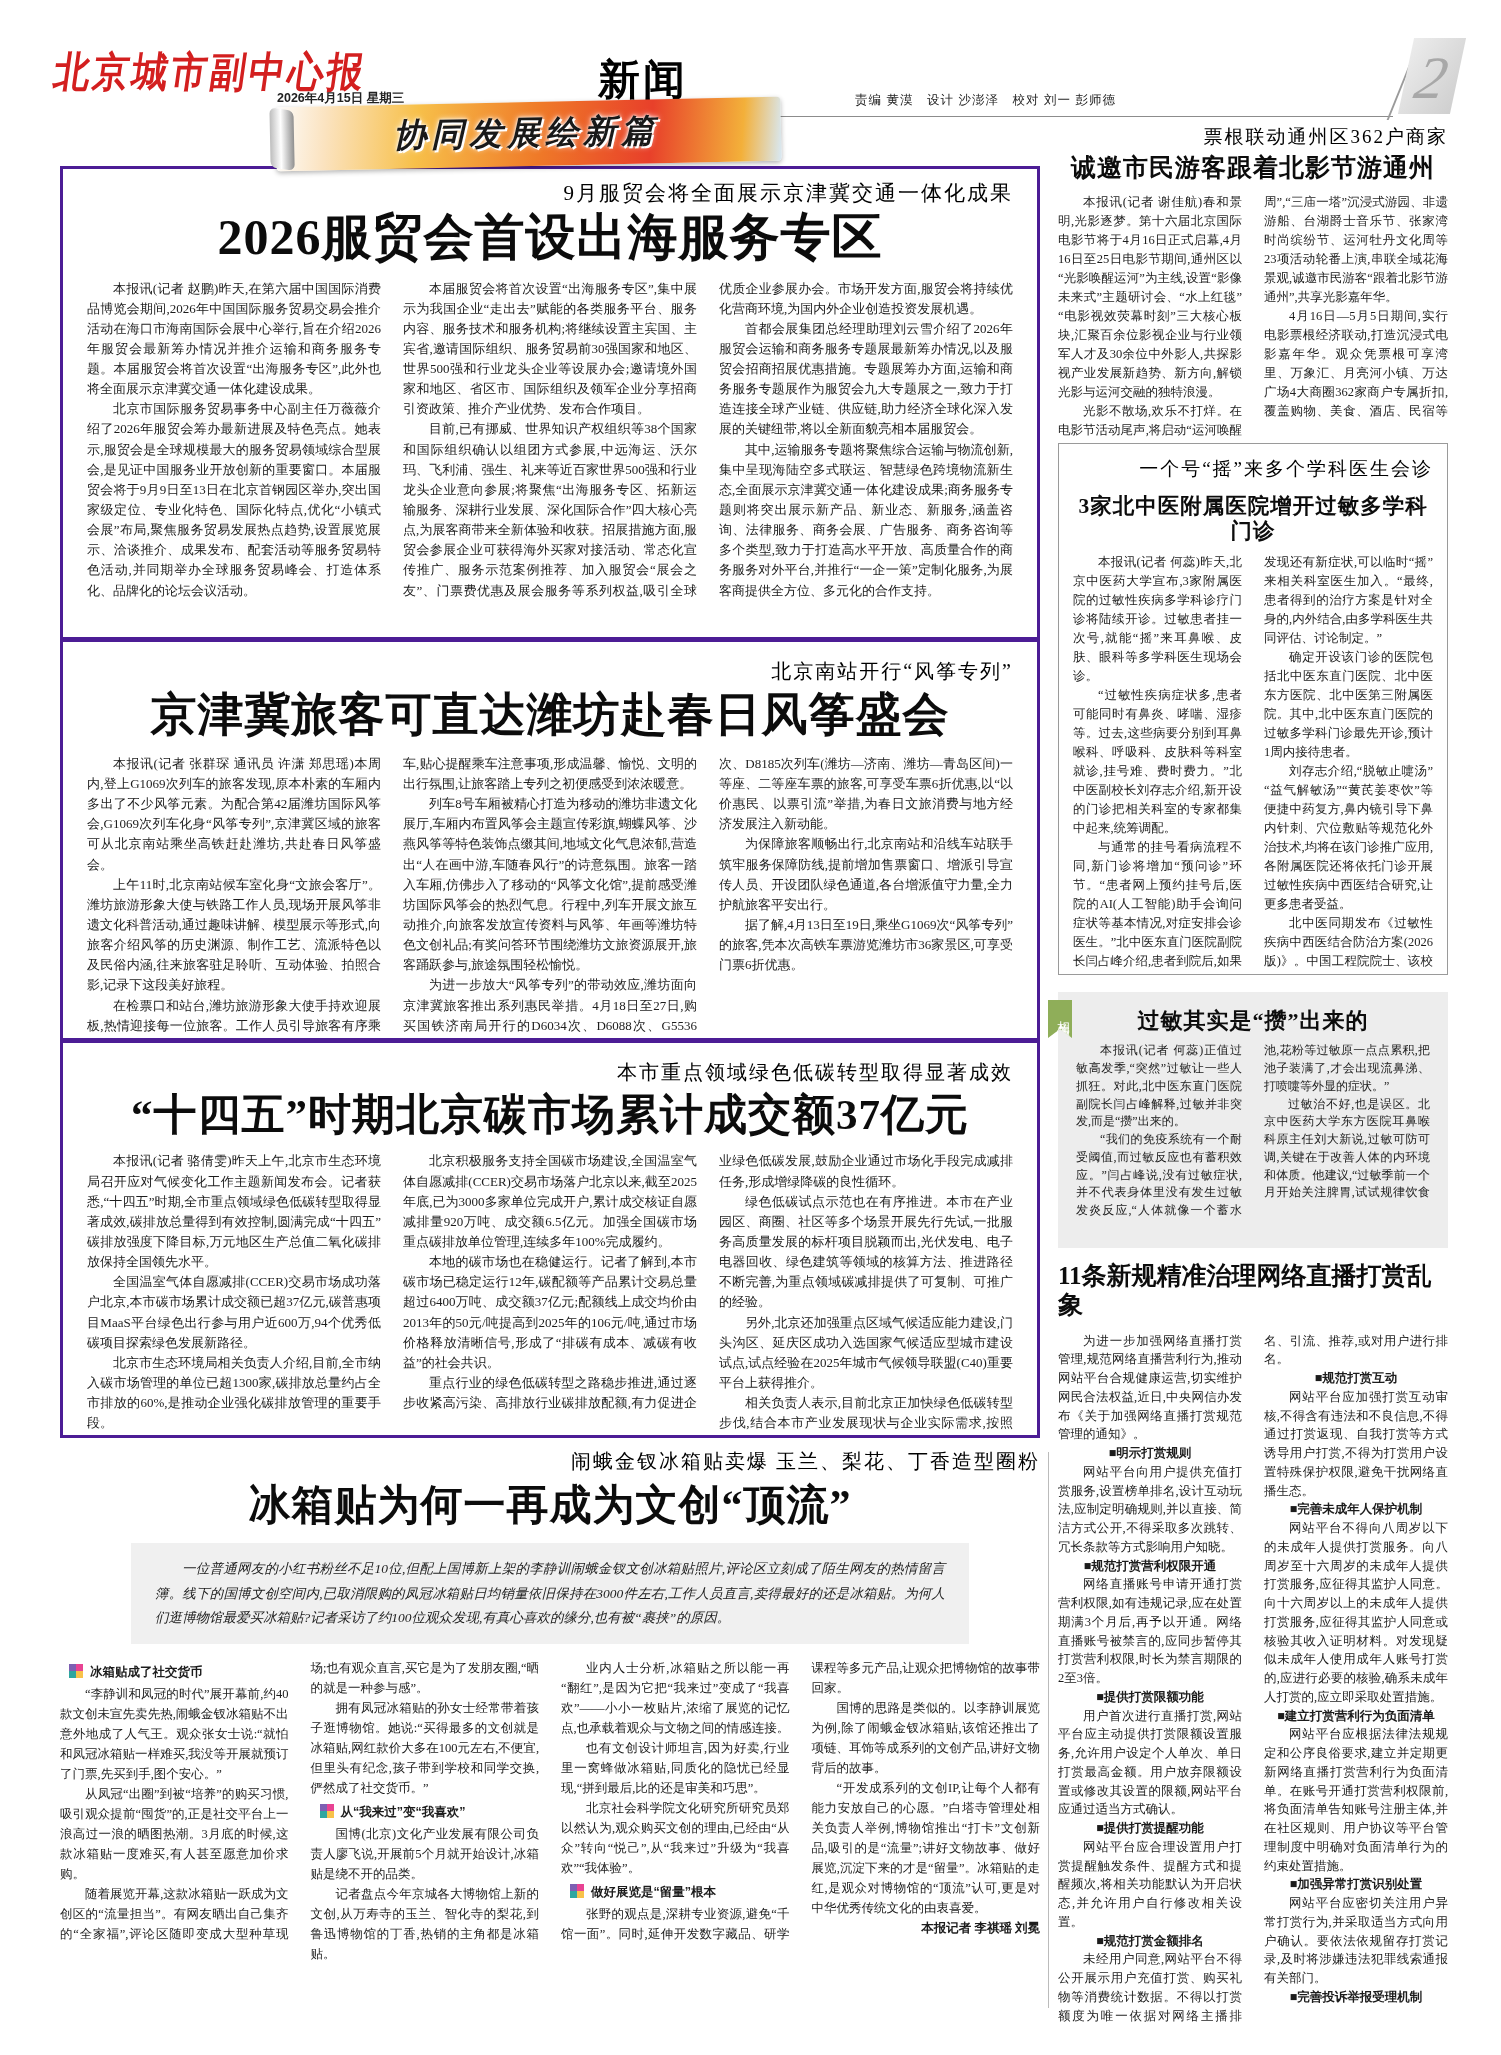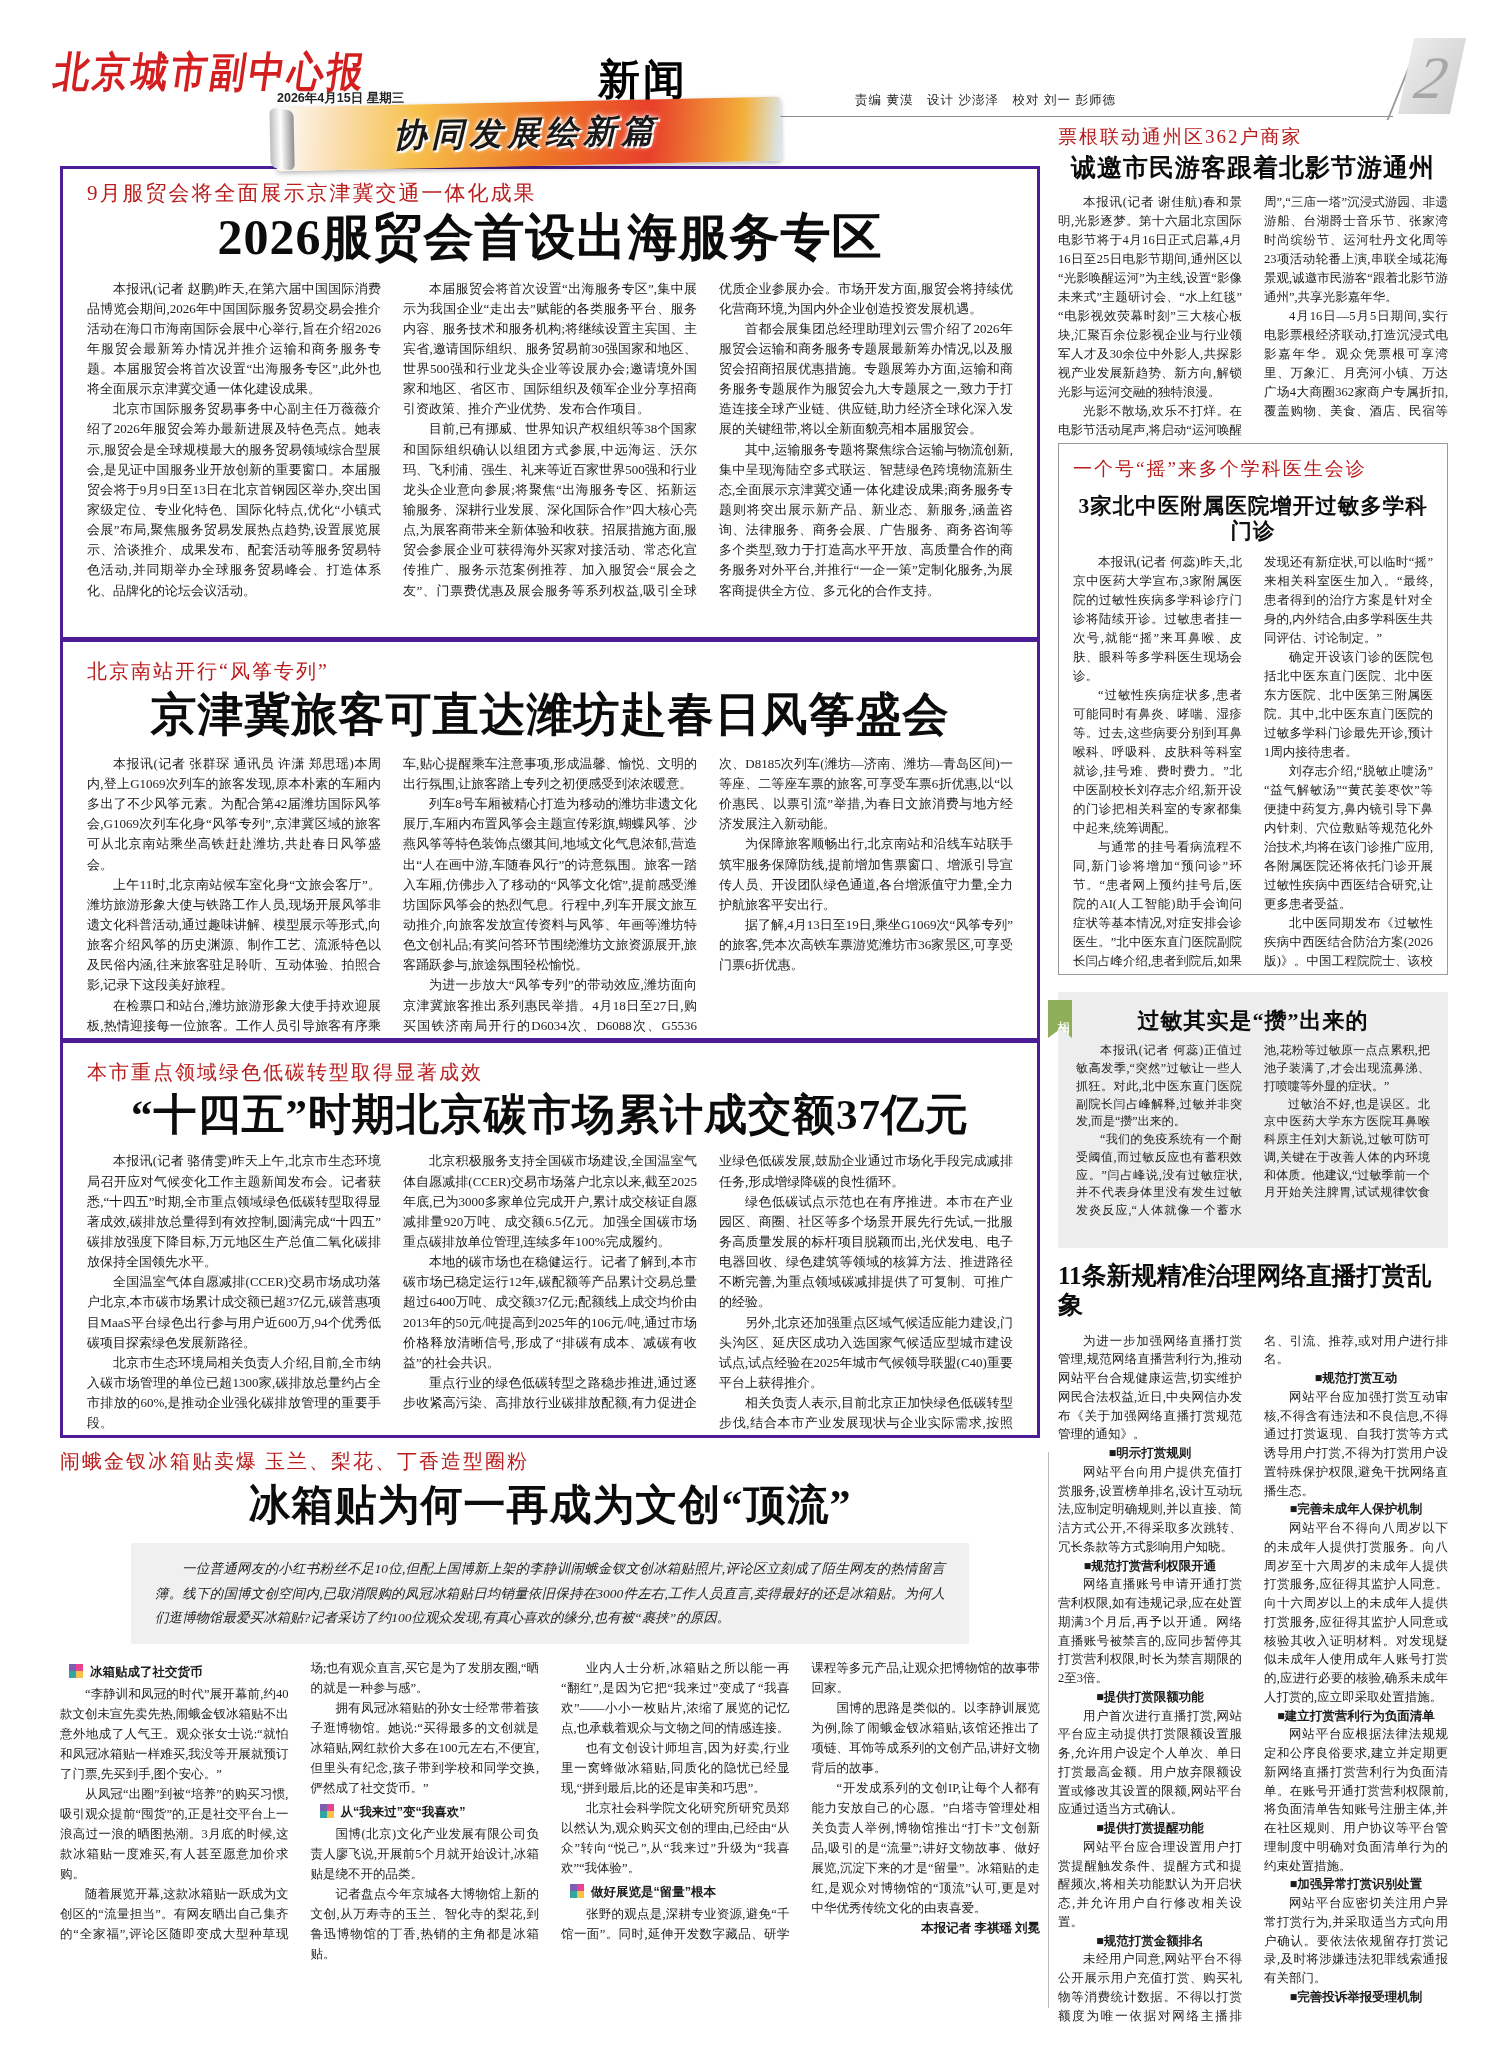--- a/index.html
+++ b/index.html
@@ -21,21 +21,21 @@
   .banner{position:absolute;left:276px;top:102px;width:505px;height:64px;z-index:5;
         background:linear-gradient(95deg,#fdfdfd 0%,#fbe3c0 10%,#f7c04a 28%,#ef7a28 52%,#e8402a 74%,#f3b03a 92%,#d8e9f5 100%);
         transform:rotate(-1.2deg);border-radius:4px;box-shadow:0 2px 5px rgba(0,0,0,.3);}
   .banner-roll{position:absolute;left:-6px;top:2px;width:24px;height:60px;border-radius:6px;
         background:linear-gradient(90deg,#bdbdbd,#ffffff 45%,#8f8f8f);transform:skewY(9deg);}
   .banner-text{position:absolute;left:30px;top:0;width:440px;text-align:center;font-size:33px;line-height:62px;
         font-weight:bold;font-style:italic;letter-spacing:5px;color:#191919;
         text-shadow:0 0 3px #fff,0 0 6px #fff,2px 2px 0 #fff;}
   
   .abox{position:absolute;left:60px;width:980px;border:3px solid #4c1d95;background:#fff;box-sizing:border-box;}
-  .kicker{text-align:left;font-size:21px;letter-spacing:2px;color:#b91c1c;}
+  .kicker{text-align:right;font-size:21px;letter-spacing:2px;color:#000000;}
   .headline{text-align:center;font-weight:bold;color:#0c0c0c;letter-spacing:1px;line-height:1.15;}
   .cols{column-gap:22px;text-align:justify;overflow:hidden;}
   .cols p{margin:0;text-indent:2em;}
   .cols p.sq{font-weight:bold;text-indent:0;text-align:center;font-family:"Liberation Sans",sans-serif;}
   .cols p.ksub{font-weight:bold;text-indent:0;font-family:"Liberation Sans",sans-serif;margin:4px 9px 2px;}
   .cols p.ksub::before{content:"";display:inline-block;width:14px;height:14px;margin-right:7px;vertical-align:-2px;
         background:conic-gradient(#e84393 0 25%,#f8c24a 0 50%,#2fa6a0 0 75%,#7d5fb2 0 100%);}
   .cols p.sign{text-align:right;font-weight:bold;text-indent:0;font-family:Liberation Serif, serif;}
   
   .a1{top:166px;height:474px;padding:10px 24px 0;}

